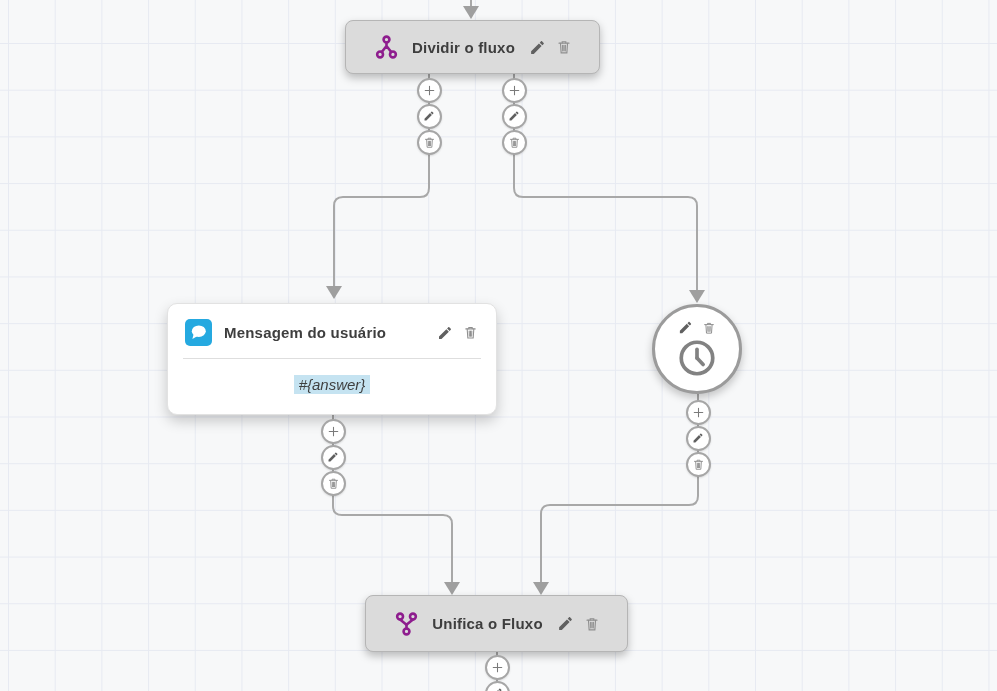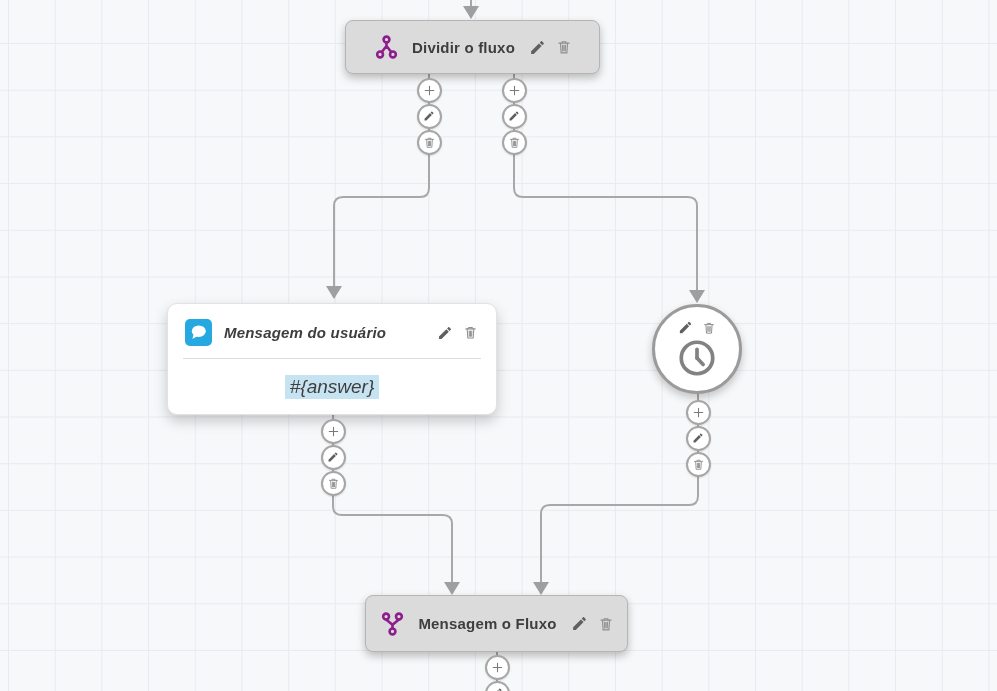--- a/index.html
+++ b/index.html
@@ -31,27 +31,27 @@
     margin:0 14px 0 12px;white-space:nowrap;text-align:center;
   }
 
   .white-node{
     background:#ffffff;border:1px solid #e2e2e2;border-radius:10px;
     box-shadow:0 6px 14px rgba(0,0,0,.20);
   }
   .card-header{display:flex;align-items:center;padding:15px 18px 12px 17px;}
   .card-header .node-title{
     font-size:15px;font-weight:700;color:#3e3e3e;letter-spacing:.2px;
-    margin-left:12px;flex:1;white-space:nowrap;font-style:italic;
+    margin-left:12px;flex:1;white-space:nowrap;
   }
   .divider{height:1px;background:#dedede;margin:0 15px;}
   .card-body{text-align:center;padding:16px 10px;}
   .var-chip{
     display:inline-block;background:#c5e3f1;color:#3f3f3f;
-    font-size:19px;font-style:italic;padding:1px 5px;
+    font-size:15px;font-style:italic;padding:1px 5px;
   }
 
   .circle-node{
     border-radius:50%;background:#fff;border:3.5px solid #9b9b9b;
     box-shadow:0 4px 9px rgba(0,0,0,.22);
     display:flex;flex-direction:column;align-items:center;padding-top:13px;
   }
   .circle-node .mini-actions{display:flex;align-items:center;gap:9px;}
 
   .header-actions{display:flex;align-items:center;gap:10px;}
@@ -223,21 +223,21 @@
         </svg>
     </span>
   </div>
 
   <div class="node gray-node" style="left:365px;top:595px;width:263px;height:57px;">
     <span class="icon-btn purple">
       <svg class="i" width="27" height="27">
           <use href="#i-merge"></use>
         </svg>
     </span>
-    <span class="node-title">Mensagem o Fluxo</span>
+    <span class="node-title">Unifica o Fluxo</span>
     <span class="header-actions">
       <button class="icon-btn pencil">
         <svg class="i" width="17" height="17">
             <use href="#i-pencil"></use>
           </svg>
       </button>
       <button class="icon-btn trash">
         <svg class="i" width="16" height="16">
             <use href="#i-trash"></use>
           </svg>

